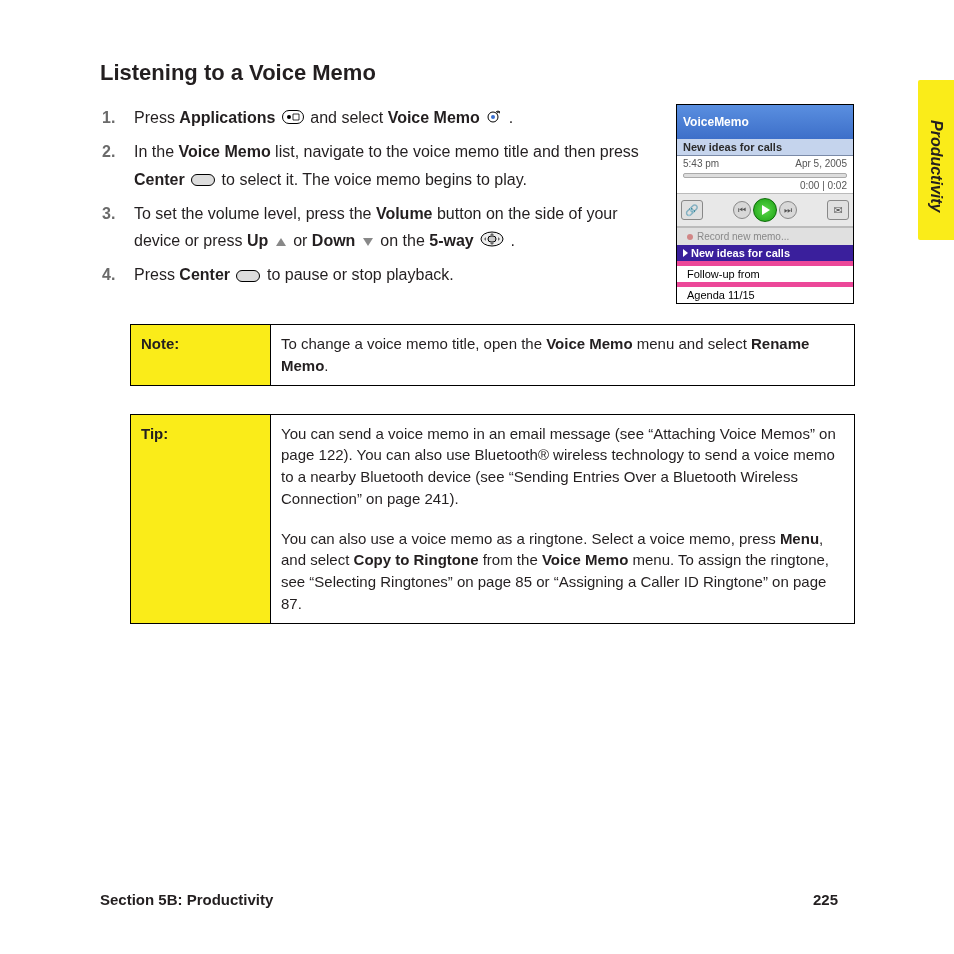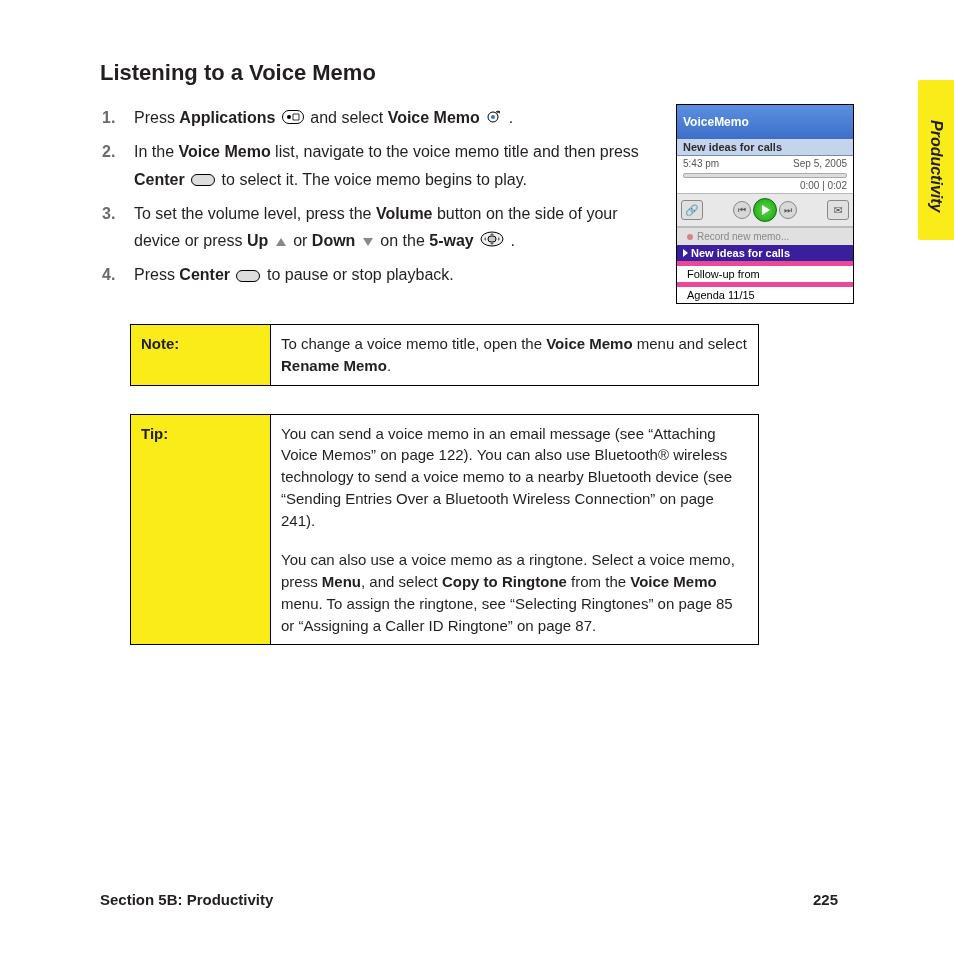--- a/index.html
+++ b/index.html
@@ -63,21 +63,21 @@
     color: #6a6a6a;
     font-size: 16px;
   }
   b { font-weight: bold; }
   .inline-icon {
     display: inline-block;
     vertical-align: middle;
     margin: 0 2px;
   }
   .callout {
-    width: 629px;
+    width: 725px;
     margin-top: 20px;
     border-collapse: collapse;
     font-size: 15px;
     line-height: 1.45;
     margin-left: 30px;
   }
   .callout td {
     border: 1px solid #000;
     padding: 8px 10px;
     vertical-align: top;
@@ -283,21 +283,21 @@
         <span> to pause or stop playback.</span>
       </li>
     </ol>
   </div>
 
   <div class="screenshot">
     <div class="ss-title">VoiceMemo</div>
     <div class="ss-currenttitle">New ideas for calls</div>
     <div class="ss-inforow">
       <span>5:43 pm</span>
-      <span>Sep 5, 2005</span>
+      <span>Apr 5, 2005</span>
     </div>
     <div class="ss-progress"></div>
     <div class="ss-timerow">
       <span>0:00</span> | <span>0:02</span>
     </div>
     <div class="ss-controls">
       <div class="ss-sidebox">🔗</div>
       <div class="ss-midctrls">
         <div class="ss-circ">⏮</div>
         <div class="ss-play"></div>

